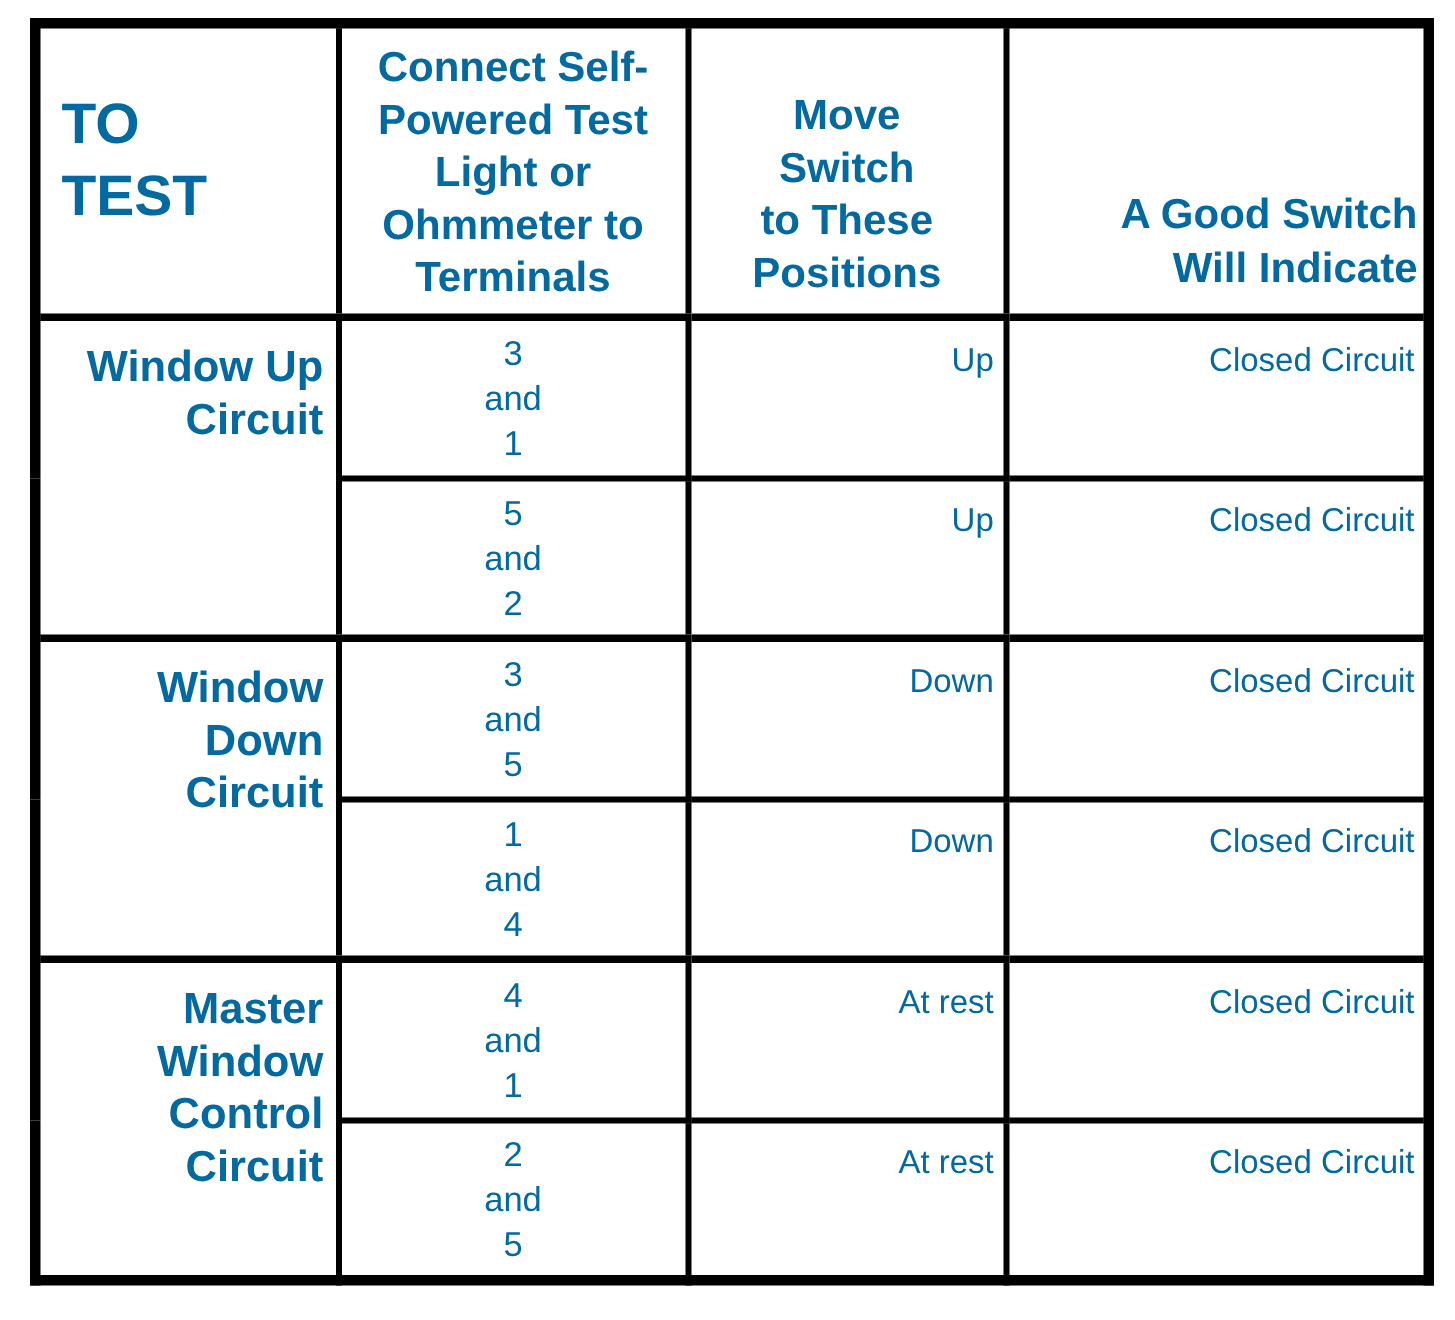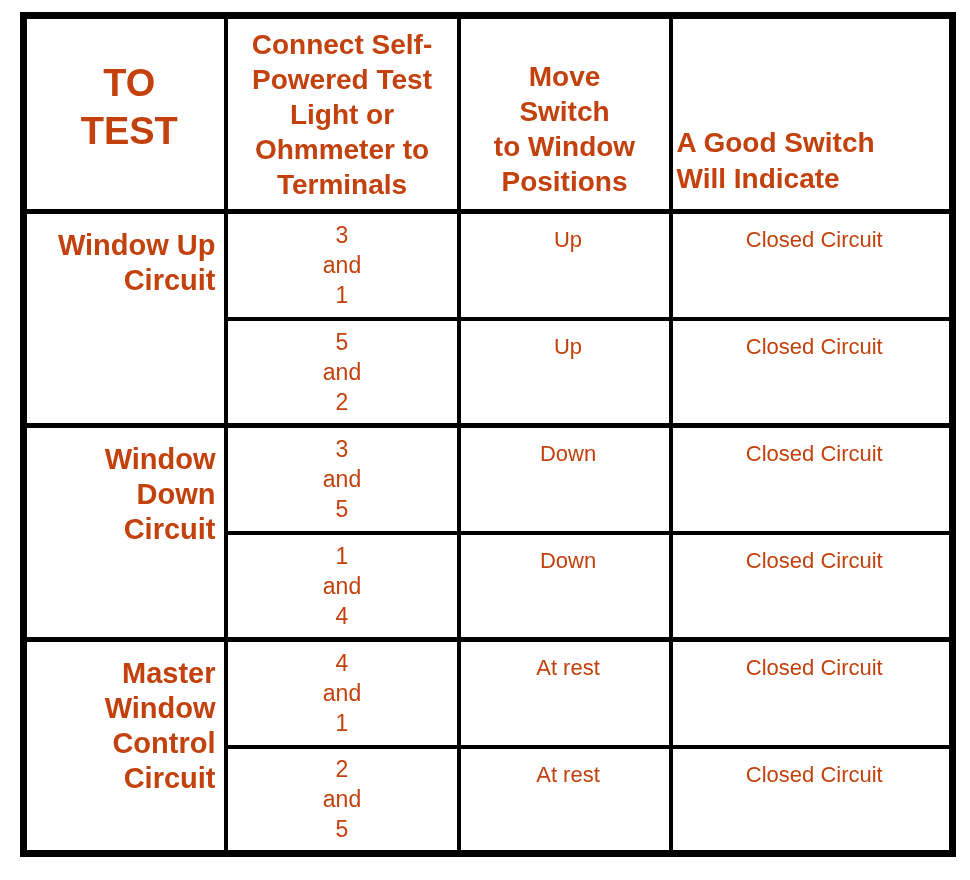--- a/index.html
+++ b/index.html
@@ -23,35 +23,35 @@
     width: 929px;
     border-collapse: collapse;
     table-layout: fixed;
     border: 7px solid #000000;
     background: #ffffff;
   }
 
   th, td {
     border: 4px solid #000000;
     margin: 0;
-    color: #c2410c;
+    color: #0369a1;
     overflow: hidden;
   }
 
   
   thead tr th { border-bottom-width: 5px; }
   tr.section-start td { border-top-width: 5px; }
 
   thead tr { height: 196px; }
   tbody tr { height: 107px; }
 
   .multiline { white-space: pre-line; }
 
   th.h-totest {
-    text-align: center;
+    text-align: left;
     vertical-align: middle;
     font-size: 38px;
     line-height: 48px;
     font-weight: bold;
     padding: 0 6px 14px 14px;
   }
   th.h-terminals {
     text-align: center;
     vertical-align: middle;
     font-size: 28px;
@@ -61,21 +61,21 @@
   }
   th.h-positions {
     text-align: center;
     vertical-align: bottom;
     font-size: 28px;
     line-height: 35px;
     font-weight: bold;
     padding: 0 4px 10px 4px;
   }
   th.h-indication {
-    text-align: left;
+    text-align: right;
     vertical-align: bottom;
     font-size: 28px;
     line-height: 36px;
     font-weight: bold;
     padding: 0 4px 12px 4px;
   }
 
   td.circuit {
     text-align: right;
     vertical-align: top;
@@ -88,21 +88,21 @@
     text-align: center;
     vertical-align: middle;
     font-size: 23px;
     line-height: 30px;
     padding: 2px 4px;
   }
   td.terminals .line { display: block; }
   td.terminals .conj { }
 
   td.position, td.result {
-    text-align: center;
+    text-align: right;
     vertical-align: top;
     font-size: 22px;
     line-height: 26px;
     padding: 13px 6px 0 13px;
   }
 </style>
 </head>
 <body>
 
 <table class="scan-table">
@@ -116,21 +116,21 @@
     <tr>
       <th class="h-totest multiline">TO
 TEST</th>
       <th class="h-terminals multiline">Connect Self-
 Powered Test
 Light or
 Ohmmeter to
 Terminals</th>
       <th class="h-positions multiline">Move
 Switch
-to Window
+to These
 Positions</th>
       <th class="h-indication multiline">A Good Switch
 Will Indicate</th>
     </tr>
   </thead>
   <tbody>
 
     <tr class="section-start">
       <td class="circuit multiline" rowspan="2">Window Up
 Circuit</td>

